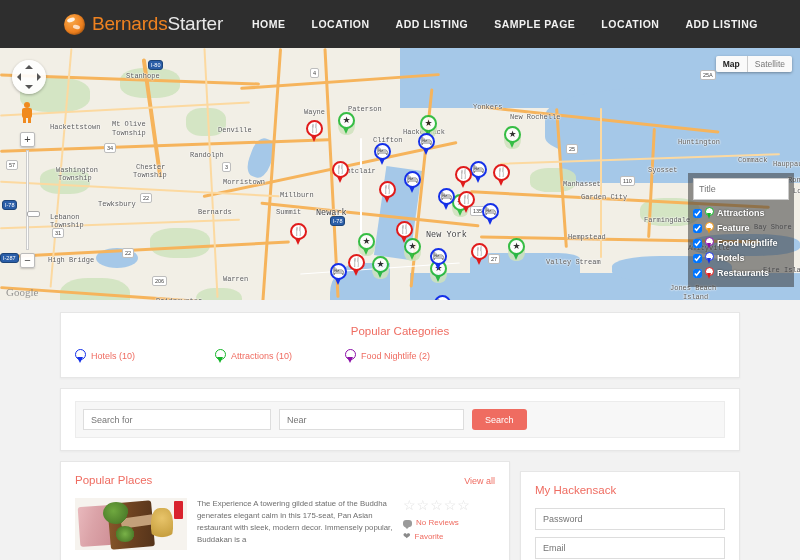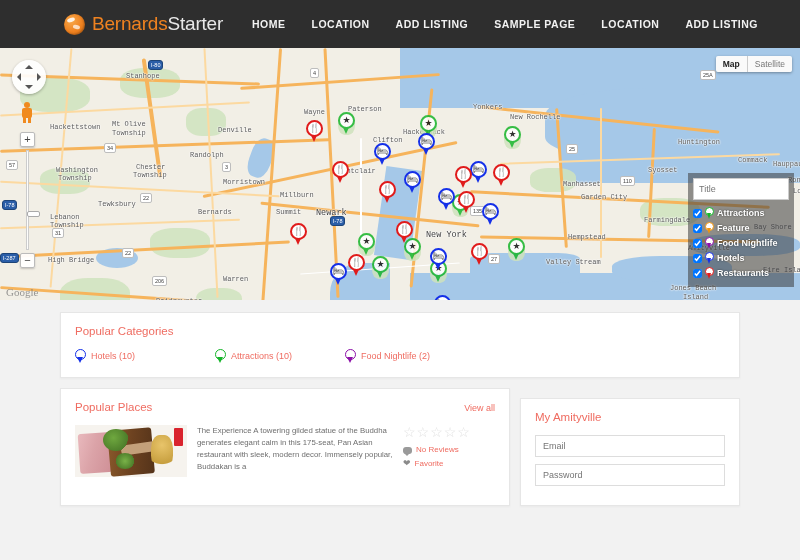--- a/index.html
+++ b/index.html
@@ -195,21 +195,21 @@
   .wrap { padding: 12px 60px 0 60px; }
   .panel {
     background: #fff; border: 1px solid #e6e6e6;
     box-shadow: 0 1px 2px rgba(0,0,0,.04);
   }
   .panel + .panel { margin-top: 10px; }
   .panel-title {
     color: #ef6c61; font-size: 11.5px; margin-bottom: 12px;
   }
 
-  .cat-panel { padding: 12px 14px 14px 14px; }
+  .cat-panel { padding: 12px 14px 14px 14px; text-align: center; }
   .cat-row { display: flex; }
   .cat-item {
     display: flex; align-items: center; gap: 5px;
     font-size: 9px; color: #ef6c61; cursor: pointer;
   }
   .cat-item:nth-child(1){ width: 140px; }
   .cat-item:nth-child(2){ width: 130px; }
   .cat-item:nth-child(3){ width: 130px; }
   .cat-item:nth-child(4){ width: 135px; }
 
@@ -708,20 +708,27 @@
         <div class="cat-item">
           <span class="mini-pin" style="width: 11px; height: 14px;">
             <span class="mh" style="width:11px;height:11px;border-color:#8c10a8"></span>
             <span class="mt" style="top:8px;left:2px;border-left-width:3.5px;border-right-width:3.5px;border-top-width:6px;border-top-color:#8c10a8"></span>
           </span>
           <span>Food Nightlife (2)</span>
         </div>
       </div>
   </div>
 
+  <div class="panel search-panel">
+    <div class="search-inner">
+      <input class="tin w1" type="text" placeholder="Search for" style="">
+      <input class="tin w2" type="text" placeholder="Near" style="">
+      <button class="btn-search">Search</button>
+    </div>
+  </div>
 
   <div class="bottom">
     <div class="panel places">
       <div class="places-head">
         <div class="panel-title">Popular Places</div>
         <div class="viewall">View all</div>
       </div>
       <div class="place">
         <div class="thumb">
           <div class="plate"></div>
@@ -750,18 +757,18 @@
           </div>
           <div class="meta-row">
             <span class="ic-heart">❤</span>
             <span>Favorite</span>
           </div>
         </div>
       </div>
     </div>
 
     <div class="panel dash">
-      <div class="panel-title">My Amityville</div>
+      <div class="panel-title">My Hackensack</div>
+      <input class="tin" type="password" placeholder="Password" style="">
       <input class="tin" type="text" placeholder="Email" style="">
-      <input class="tin" type="password" placeholder="Password" style="">
     </div>
   </div>
 </div>
 
 </body></html>

